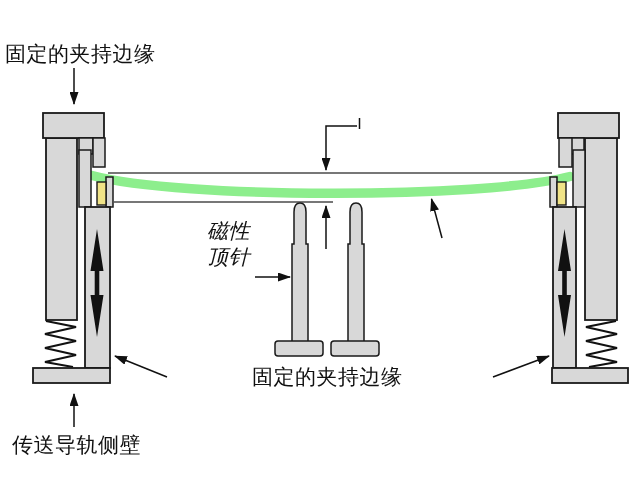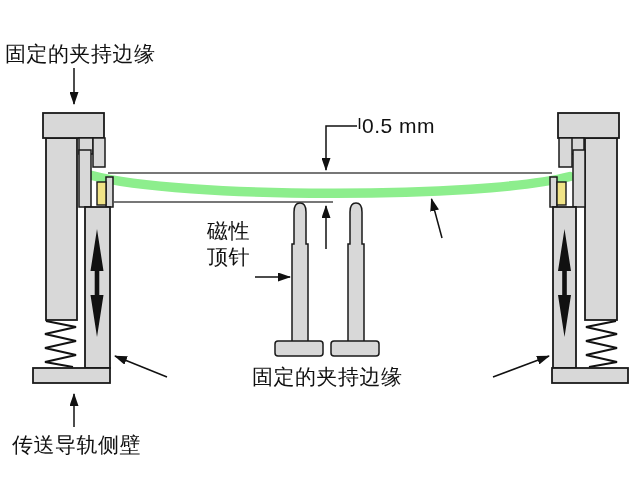--- a/index.html
+++ b/index.html
@@ -82,23 +82,22 @@
     <line class="leader" x1="326" y1="249" x2="326" y2="206" marker-end="url(#arrowhead)"></line>
     <line class="leader" x1="255" y1="277" x2="290" y2="277" marker-end="url(#arrowhead)"></line>
     <line class="leader" x1="442" y1="238" x2="431.5" y2="199" marker-end="url(#arrowhead)"></line>
     <line class="leader" x1="167" y1="377" x2="115" y2="356" marker-end="url(#arrowhead)"></line>
     <line class="leader" x1="493" y1="377" x2="549" y2="356" marker-end="url(#arrowhead)"></line>
     <line class="leader" x1="74" y1="427" x2="74" y2="394" marker-end="url(#arrowhead)"></line>
   </svg>
 
   <div class="lbl" style="left:5px; top:42px;">固定的夹持边缘</div>
 
-  <div class="lbl" style="left:362px; top:114px;">0.5 mm</div>
 
-  <div class="lbl lbl2" style="left:207px; top:218px;">
+  <div class="lbl lbl2" style="left:207px; top:218px;font-style:italic;">
     <div>磁性</div>
     <div>顶针</div>
   </div>
 
 
   <div class="lbl" style="left:252px; top:365px;">固定的夹持边缘</div>
 
   <div class="lbl" style="left:12px; top:433px;">传送导轨侧壁</div>
 
 </div>

